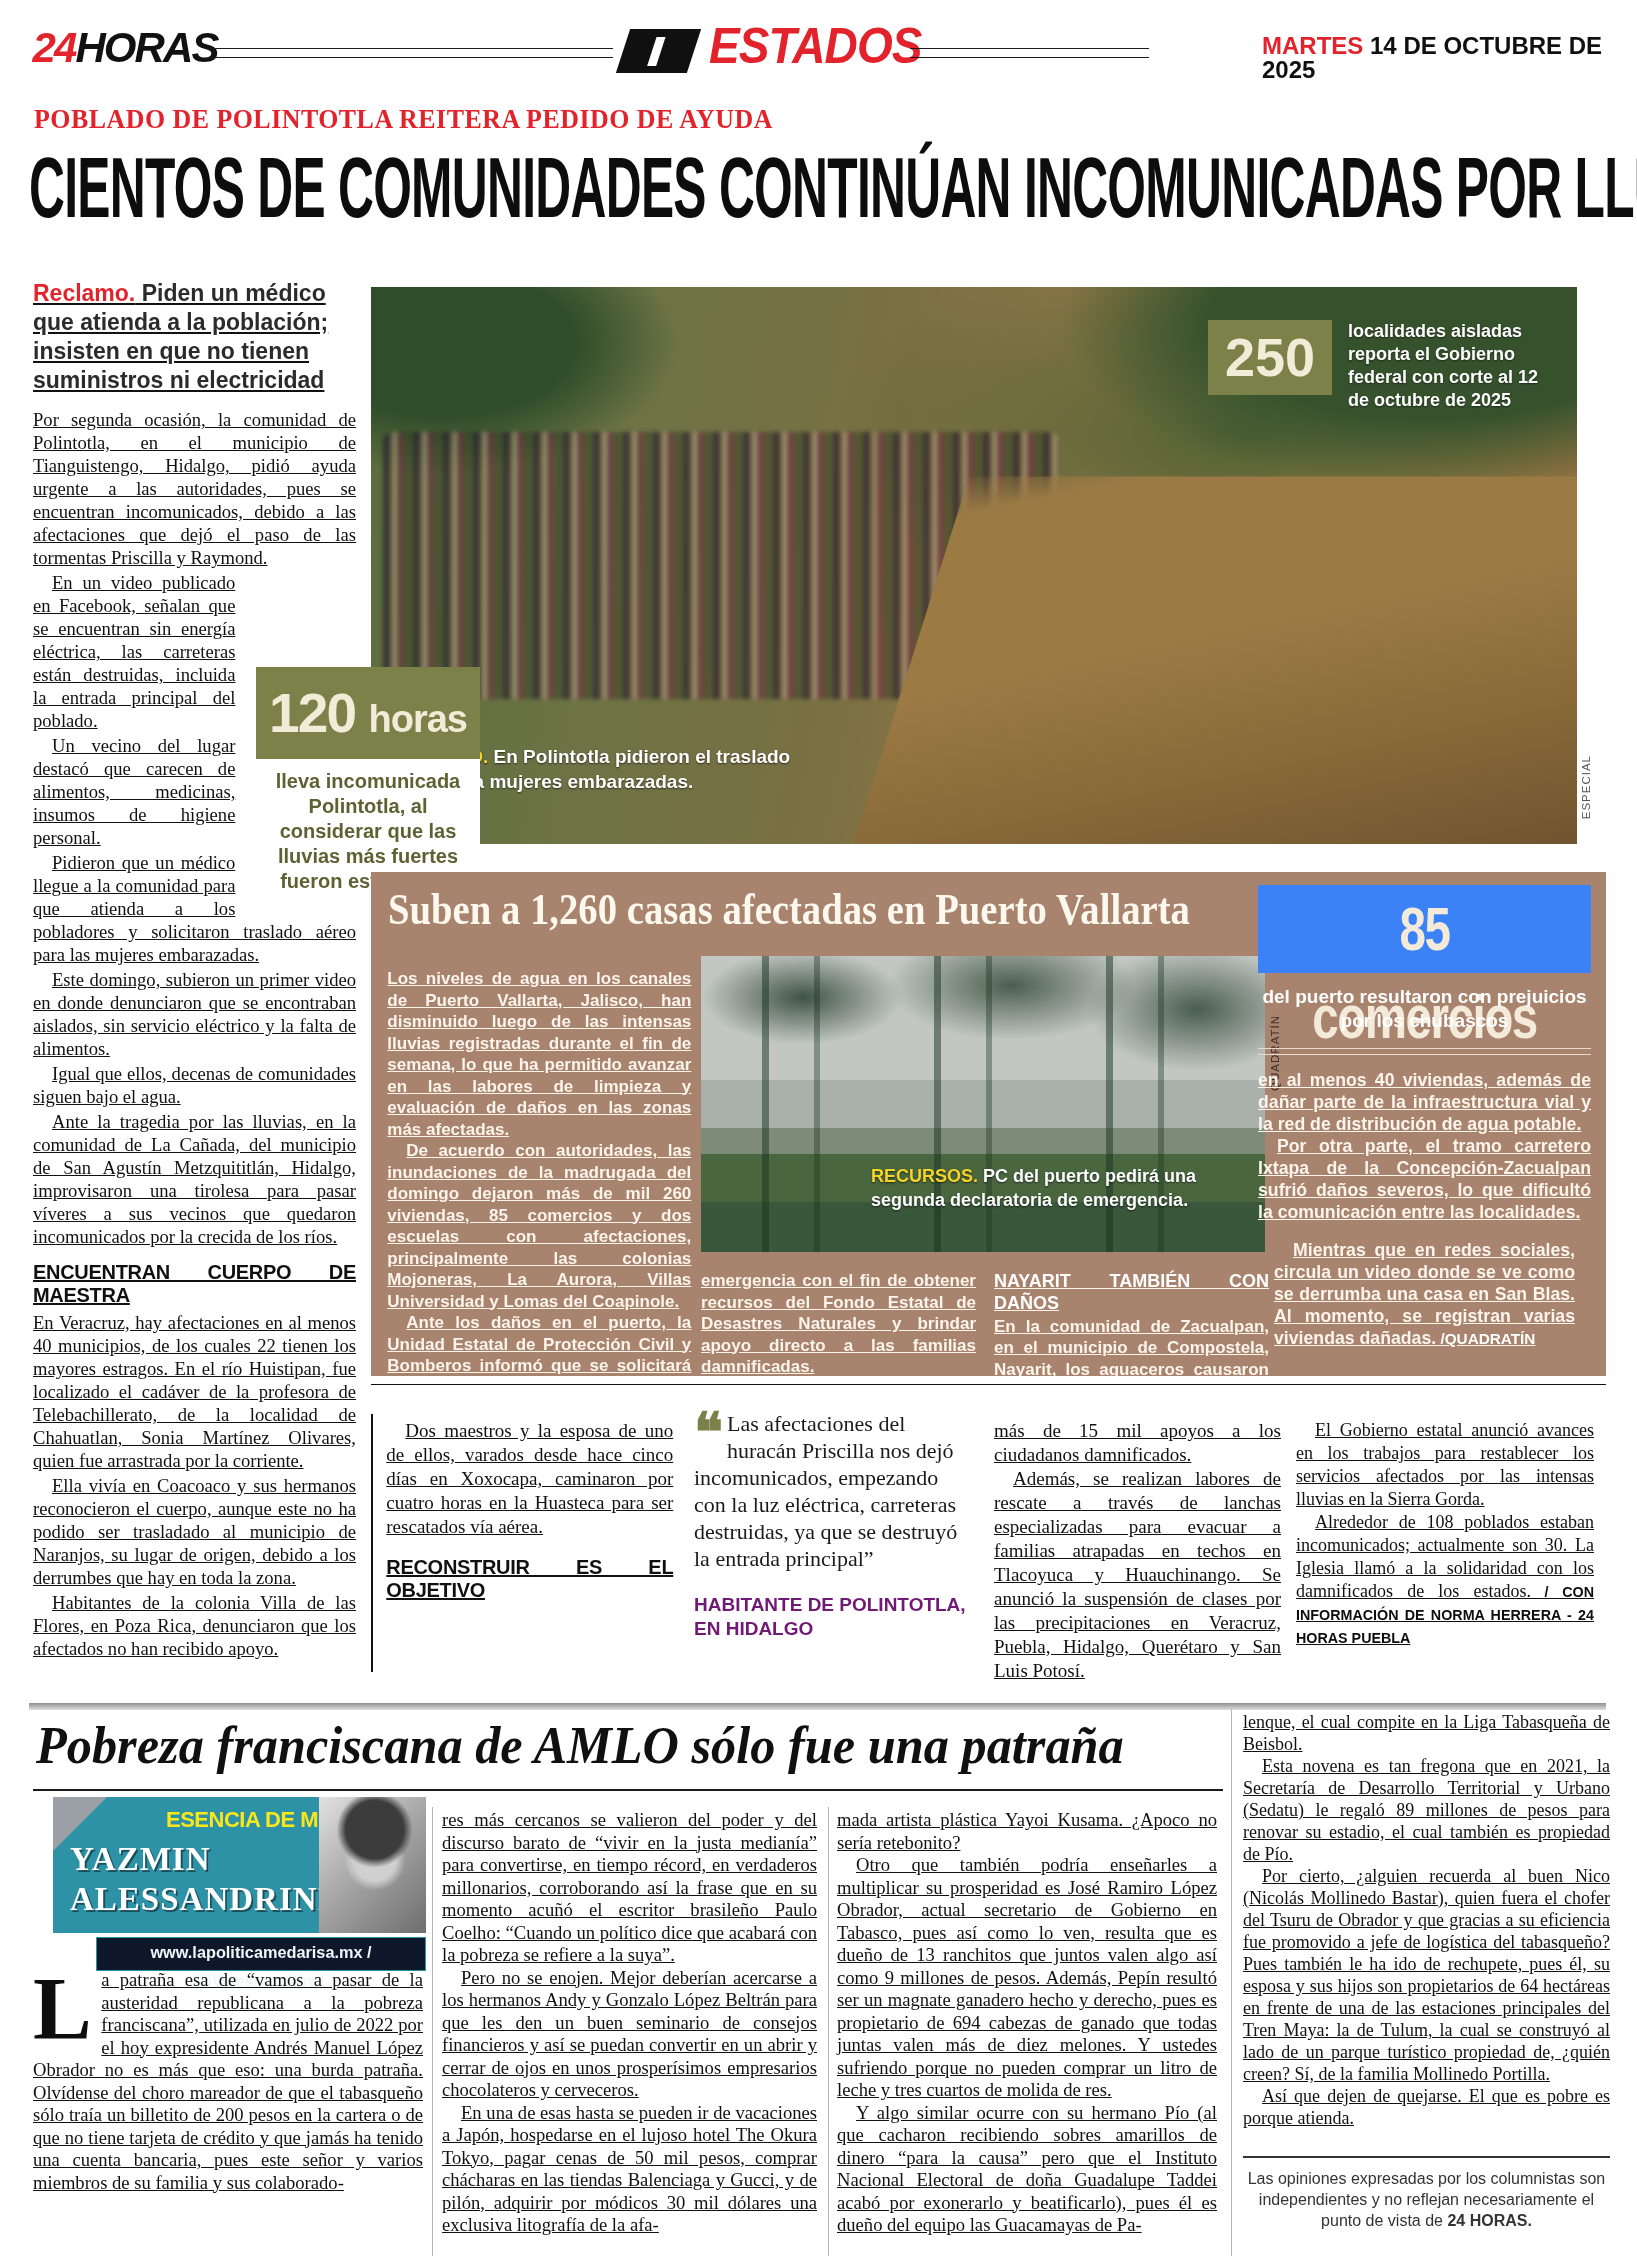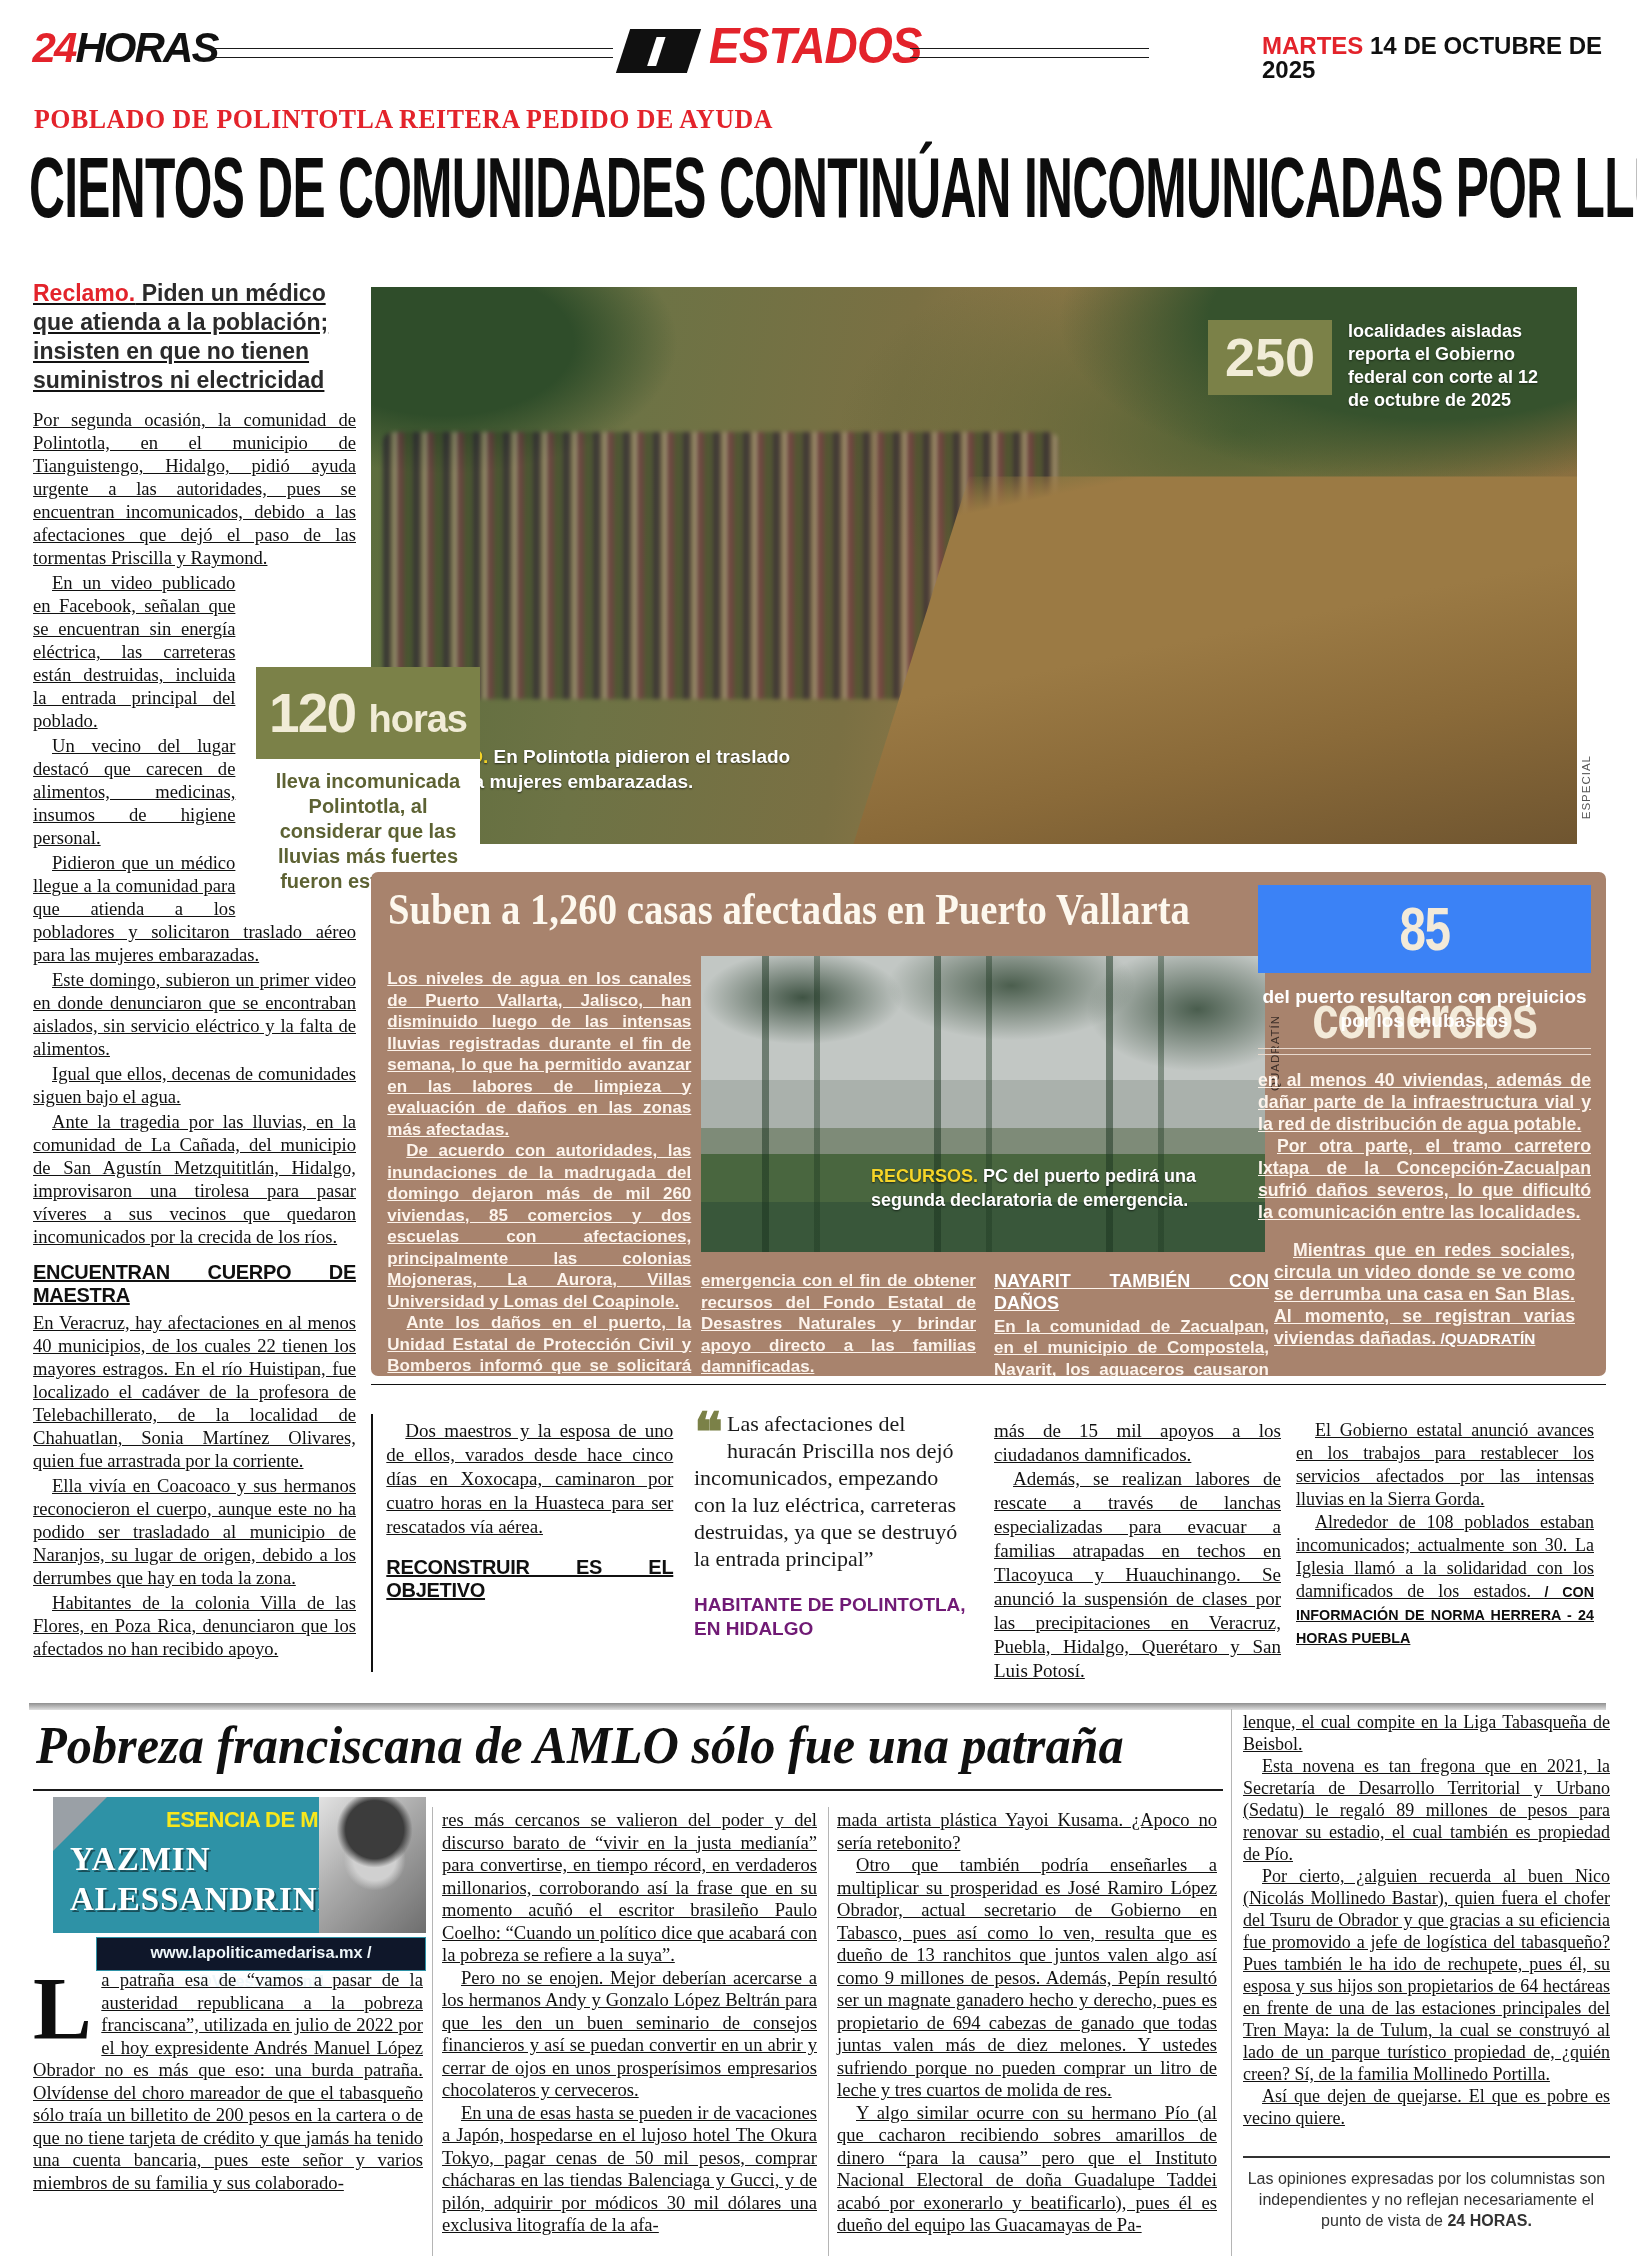--- a/index.html
+++ b/index.html
@@ -49,21 +49,21 @@
 
   
   .badge120{left:256px;top:667px;width:224px;}
   .badge120 .box{background:#7b8148;height:92px;text-align:center;color:#f1ecd7;
       font:800 55px/92px "Liberation Sans",sans-serif;letter-spacing:-1.9px;}
   .badge120 .box .unit{font-size:38px;letter-spacing:-1px;}
   .badge120 .cap{background:#fff;padding:9.6px 1.9px 5.7px 1.9px;text-align:center;
       font:800 20px/25px "Liberation Sans",sans-serif;color:#5d6233;}
 
   
-  .pv{left:371px;top:872px;width:1235px;height:504px;background:#a8836d;overflow:hidden;border-radius:7px;}
+  .pv{left:371px;top:872px;width:1235px;height:504px;background:#a8836d;overflow:hidden;}
   .pv-head{position:absolute;left:17px;top:11.5px;font:700 45px/50px "Liberation Serif",serif;color:#fdf8ee;
            transform:scaleX(.86);transform-origin:left;white-space:nowrap;}
   .pv-col{font:600 17px/21.5px "Liberation Sans",sans-serif;color:#fdf4ec;}
   .pv-col1{position:absolute;left:16.3px;top:96px;width:304px;}
   .pv-photo{position:absolute;left:330px;top:84px;width:564px;height:296px;overflow:hidden;background:
      radial-gradient(ellipse 143px 67px at 18% 14%, rgba(20,45,25,.75), transparent 70%),
      radial-gradient(ellipse 172px 76px at 55% 10%, rgba(25,50,28,.7), transparent 72%),
      radial-gradient(ellipse 153px 86px at 88% 18%, rgba(22,48,27,.7), transparent 72%),
      repeating-linear-gradient(90deg, transparent 0 61px, rgba(25,50,30,.5) 61px 68px, transparent 68px 113px, rgba(28,55,32,.4) 113px 119px, transparent 119px 172px),
      linear-gradient(180deg,#c2c7c4 0 42%,#aab1ac 42% 58%,#7e8b78 58% 67%,#49663f 67% 83%,#39573a 83% 100%);}
@@ -251,21 +251,21 @@
     </div>
     <div class="abs op-col3 just">
       <p>mada artista plástica Yayoi Kusama. ¿Apoco no sería retebonito?</p>
       <p class="ind">Otro que también podría enseñarles a multiplicar su prosperidad es José Ramiro López Obrador, actual secretario de Gobierno en Tabasco, pues así como lo ven, resulta que es dueño de 13 ranchitos que juntos valen algo así como 9 millones de pesos. Además, Pepín resultó ser un magnate ganadero hecho y derecho, pues es propietario de 694 cabezas de ganado que todas juntas valen más de diez melones. Y ustedes sufriendo porque no pueden comprar un litro de leche y tres cuartos de molida de res.</p>
       <p class="ind">Y algo similar ocurre con su hermano Pío (al que cacharon recibiendo sobres amarillos de dinero “para la causa” pero que el Instituto Nacional Electoral de doña Guadalupe Taddei acabó por exonerarlo y beatificarlo), pues él es dueño del equipo las Guacamayas de Pa-</p>
     </div>
     <div class="abs op-col4 just">
       <p>lenque, el cual compite en la Liga Tabasqueña de Beisbol.</p>
       <p class="ind">Esta novena es tan fregona que en 2021, la Secretaría de Desarrollo Territorial y Urbano (Sedatu) le regaló 89 millones de pesos para renovar su estadio, el cual también es propiedad de Pío.</p>
       <p class="ind">Por cierto, ¿alguien recuerda al buen Nico (Nicolás Mollinedo Bastar), quien fuera el chofer del Tsuru de Obrador y que gracias a su eficiencia fue promovido a jefe de logística del tabasqueño? Pues también le ha ido de rechupete, pues él, su esposa y sus hijos son propietarios de 64 hectáreas en frente de una de las estaciones principales del Tren Maya: la de Tulum, la cual se construyó al lado de un parque turístico propiedad de, ¿quién creen? Sí, de la familia Mollinedo Portilla.</p>
-      <p class="ind">Así que dejen de quejarse. El que es pobre es vecino quiere.</p>
+      <p class="ind">Así que dejen de quejarse. El que es pobre es porque atienda.</p>
     </div>
 
     <div class="abs disc-rule"></div>
     <div class="abs disclaimer"><span>Las opiniones expresadas por los columnistas son independientes y no reflejan necesariamente el punto de vista de </span><b>24 HORAS.</b></div>
   </div>
 
 </div>
 
 
 </body></html>

